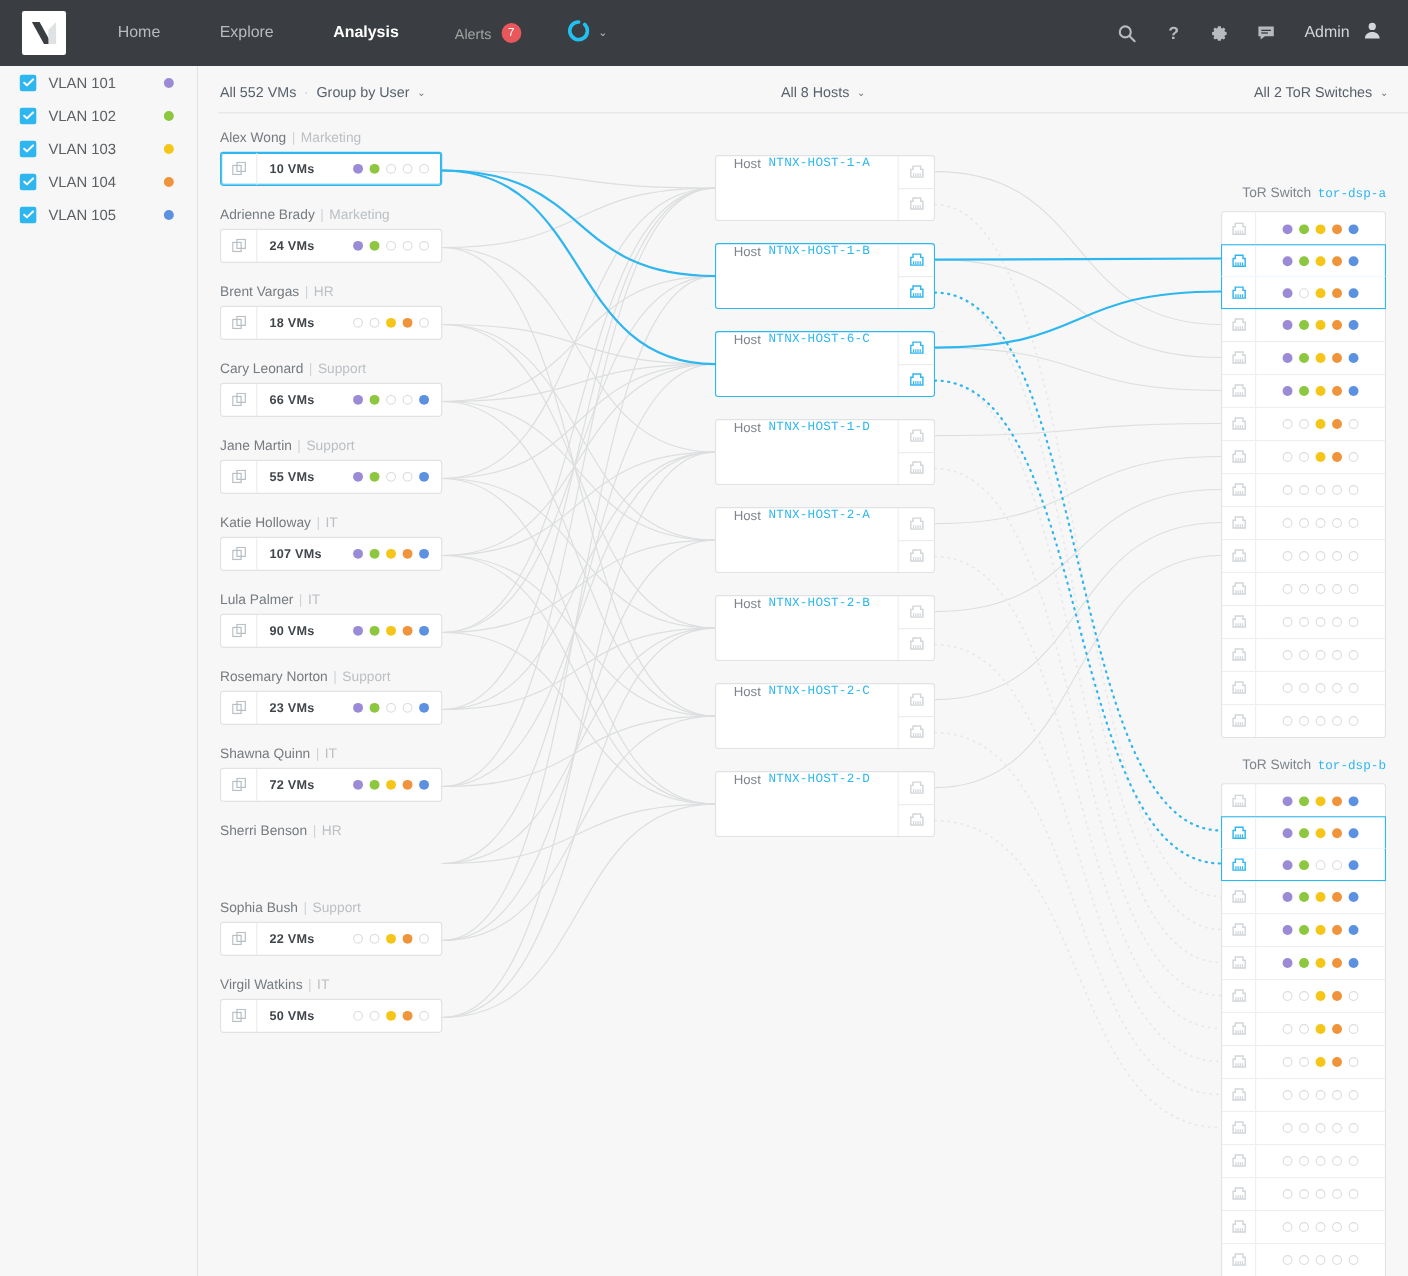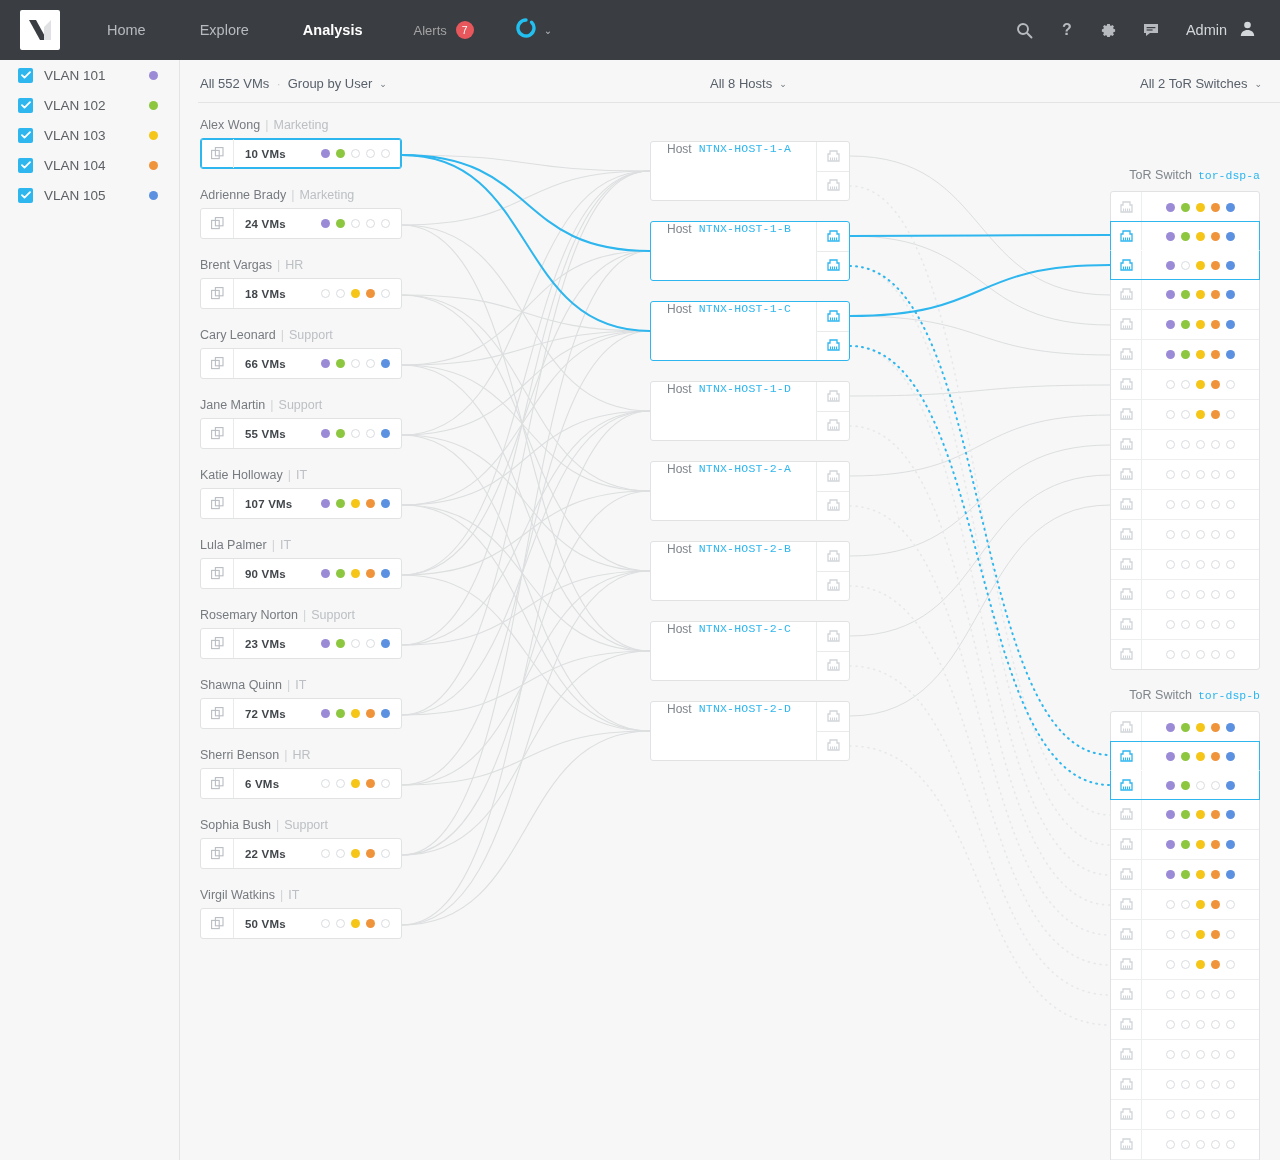--- a/index.html
+++ b/index.html
@@ -527,69 +527,53 @@
             <span class="d" style="background:#f5c518"></span>
             <span class="d" style="background:#f0943b"></span>
             <span class="d" style="background:#5b91e0"></span>
           </span>
    </div>
  </div>
  <div class="user-group" style="top:688px">
    <div class="user-head">
      <span class="nm">Sherri Benson</span><span class="pipe">|</span><span class="dept">HR</span>
    </div>
+ </div>
+ <div class="user-group" style="top:758px">
+   <div class="user-head">
+     <span class="nm">Sophia Bush</span><span class="pipe">|</span><span class="dept">Support</span>
+   </div>
    <div class="user-box ">
      <span class="ub-icon">
             <svg width="13" height="13" viewBox="0 0 13 13">
               <rect x="0.6" y="3.4" width="7.6" height="8.2" fill="none" stroke="#b9bec3" stroke-width="1.1"></rect>
               <rect x="4.4" y="0.6" width="7.6" height="8.2" fill="none" stroke="#b9bec3" stroke-width="1.1"></rect>
             </svg>
           </span>
-     <span class="ub-count">6 VMs</span>
+     <span class="ub-count">22 VMs</span>
      <span class="ub-dots">
             <span class="d off"></span>
             <span class="d off"></span>
             <span class="d" style="background:#f5c518"></span>
             <span class="d" style="background:#f0943b"></span>
             <span class="d off"></span>
           </span>
    </div>
  </div>
- <div class="user-group" style="top:758px">
+ <div class="user-group" style="top:828px">
    <div class="user-head">
-     <span class="nm">Sophia Bush</span><span class="pipe">|</span><span class="dept">Support</span>
+     <span class="nm">Virgil Watkins</span><span class="pipe">|</span><span class="dept">IT</span>
    </div>
    <div class="user-box ">
      <span class="ub-icon">
             <svg width="13" height="13" viewBox="0 0 13 13">
               <rect x="0.6" y="3.4" width="7.6" height="8.2" fill="none" stroke="#b9bec3" stroke-width="1.1"></rect>
               <rect x="4.4" y="0.6" width="7.6" height="8.2" fill="none" stroke="#b9bec3" stroke-width="1.1"></rect>
             </svg>
           </span>
-     <span class="ub-count">22 VMs</span>
-     <span class="ub-dots">
-            <span class="d off"></span>
-            <span class="d off"></span>
-            <span class="d" style="background:#f5c518"></span>
-            <span class="d" style="background:#f0943b"></span>
-            <span class="d off"></span>
-          </span>
-   </div>
- </div>
- <div class="user-group" style="top:828px">
-   <div class="user-head">
-     <span class="nm">Virgil Watkins</span><span class="pipe">|</span><span class="dept">IT</span>
-   </div>
-   <div class="user-box ">
-     <span class="ub-icon">
-            <svg width="13" height="13" viewBox="0 0 13 13">
-              <rect x="0.6" y="3.4" width="7.6" height="8.2" fill="none" stroke="#b9bec3" stroke-width="1.1"></rect>
-              <rect x="4.4" y="0.6" width="7.6" height="8.2" fill="none" stroke="#b9bec3" stroke-width="1.1"></rect>
-            </svg>
-          </span>
      <span class="ub-count">50 VMs</span>
      <span class="ub-dots">
             <span class="d off"></span>
             <span class="d off"></span>
             <span class="d" style="background:#f5c518"></span>
             <span class="d" style="background:#f0943b"></span>
             <span class="d off"></span>
           </span>
    </div>
  </div>
@@ -643,21 +627,21 @@
               <rect x="6" y="7.5" width="1.1" height="3" fill="#2eb6ef"></rect>
               <rect x="8" y="7.5" width="1.1" height="3" fill="#2eb6ef"></rect>
               <rect x="10" y="7.5" width="1.1" height="3" fill="#2eb6ef"></rect>
             </svg>
           </div>
    </div>
  </div>
  <div class="host-box sel" style="top:241px">
    <div class="host-main">
      <span class="lbl">Host</span>
-     <span class="nm">NTNX-HOST-1-C</span>
+     <span class="nm">NTNX-HOST-6-C</span>
    </div>
    <div class="host-ports">
      <div class="host-port">
             <svg width="15" height="13" viewBox="0 0 15 13">
               <path d="M4 1h7v3h2v7H2V4h2z" fill="none" stroke="#2eb6ef" stroke-width="1.3"></path>
               <rect x="4" y="7.5" width="1.1" height="3" fill="#2eb6ef"></rect>
               <rect x="6" y="7.5" width="1.1" height="3" fill="#2eb6ef"></rect>
               <rect x="8" y="7.5" width="1.1" height="3" fill="#2eb6ef"></rect>
               <rect x="10" y="7.5" width="1.1" height="3" fill="#2eb6ef"></rect>
             </svg>

